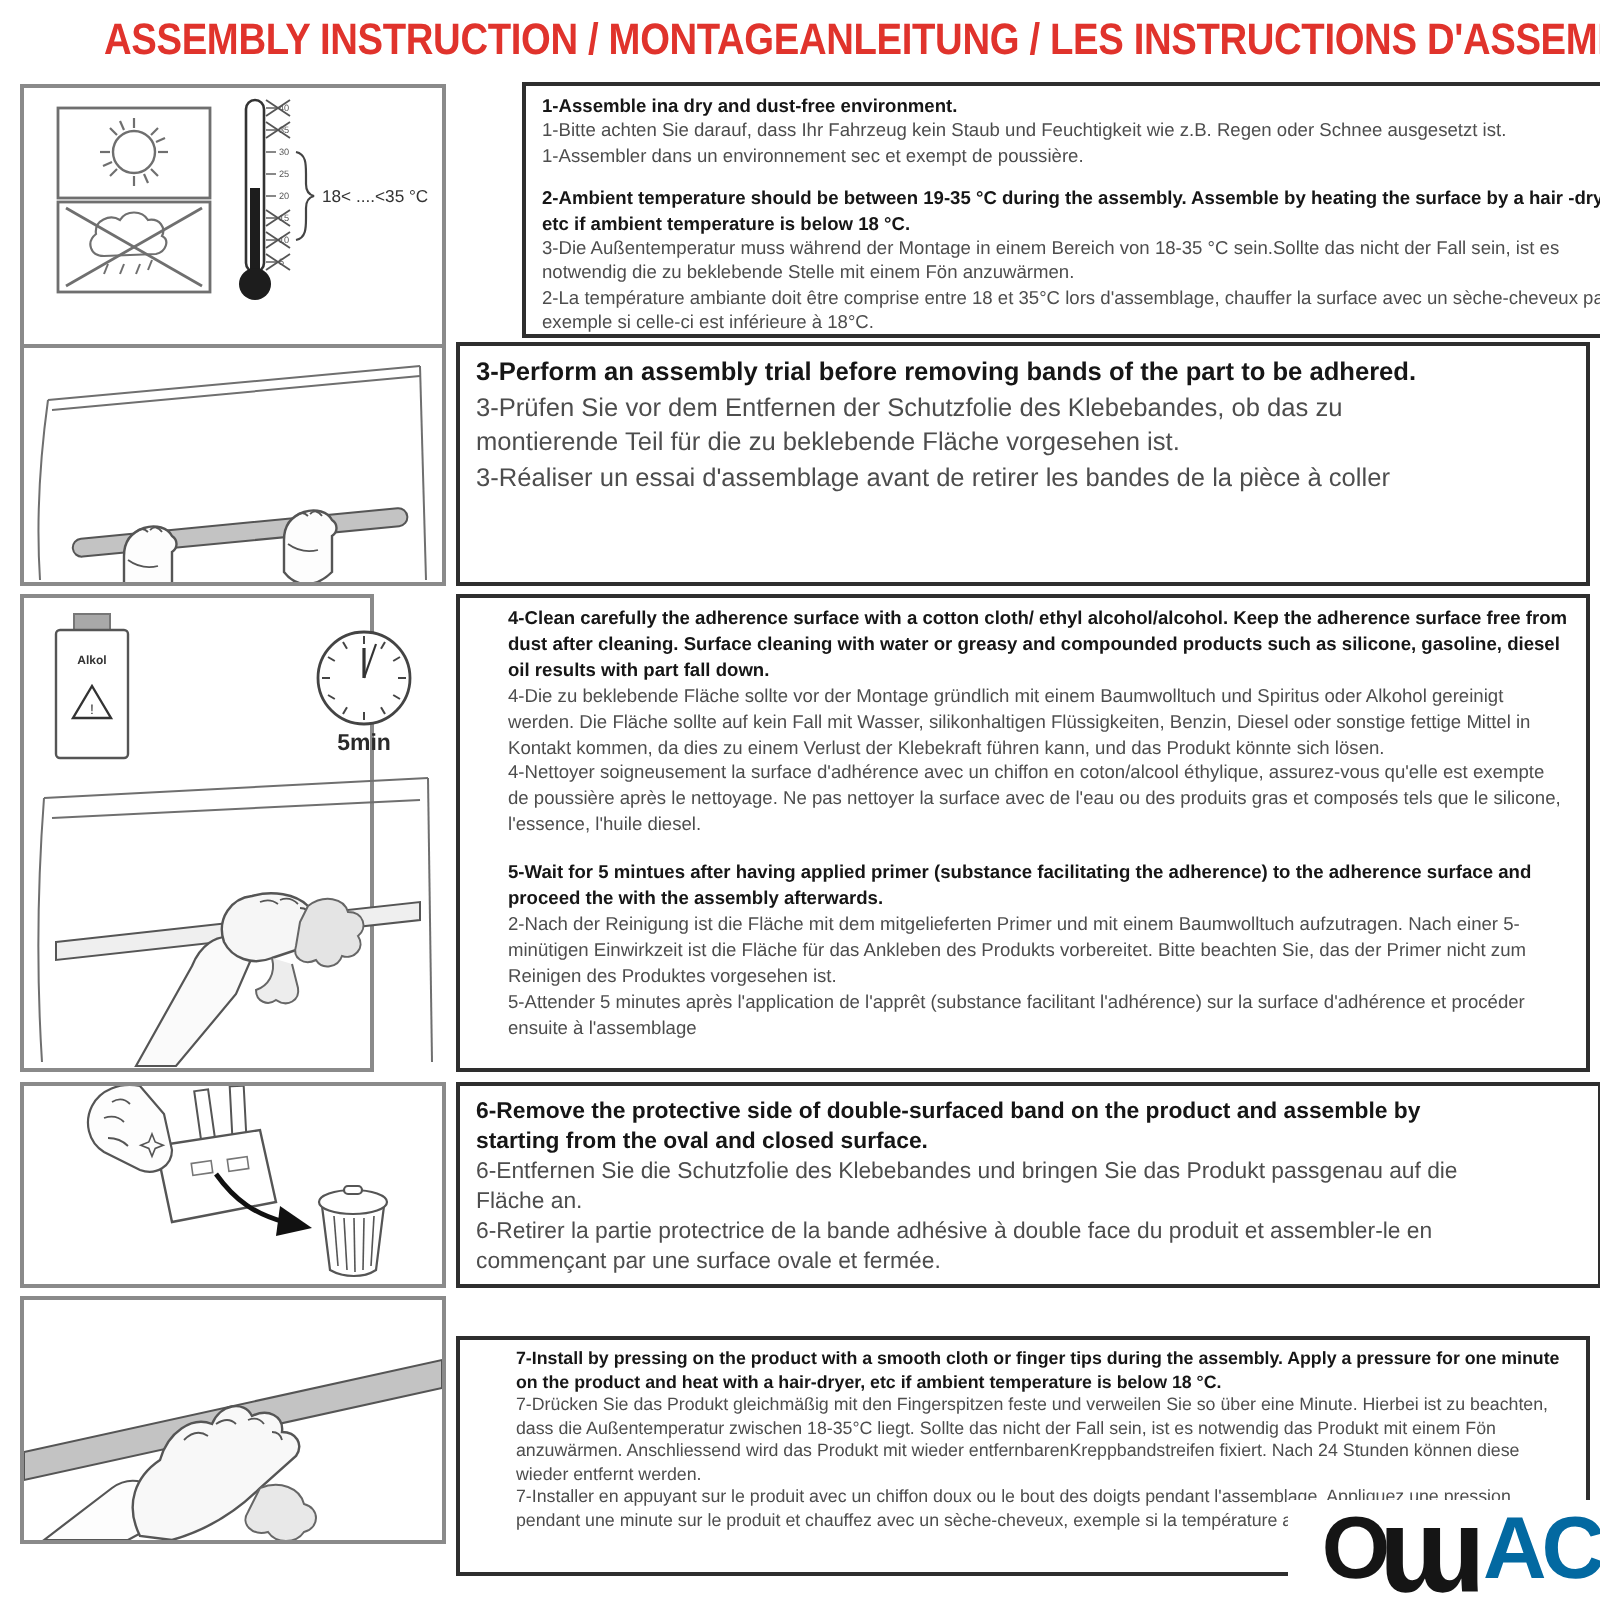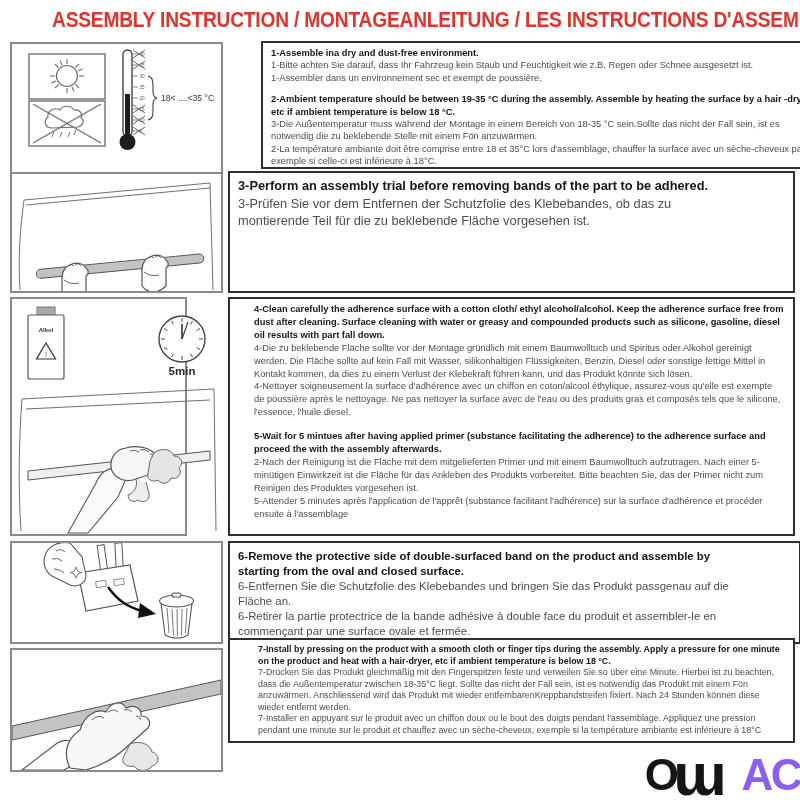--- a/index.html
+++ b/index.html
@@ -27,21 +27,21 @@
   .gap10{height:11px;}
   .w492{max-width:492px;}
   .w512{max-width:512px;}
   .pt29{}
   .logo{
     position:absolute;left:644px;top:750px;width:156px;height:50px;background:#fff;
     display:flex;align-items:center;justify-content:flex-end;z-index:5;
     font-weight:bold;letter-spacing:-2.5px;padding-right:4px;
   }
   .lo,.lm{color:#151515;}
-  .la{color:#8b5cf6;margin-left:16px;}
+  .la{color:#0369a1;}
   .lo,.la{font-size:44px;line-height:44px;}
   .lm{display:inline-block;font-size:60px;line-height:44px;
       transform:rotate(180deg) translateY(-9px);margin:0 -1px;}
   svg{display:block;}
   svg text{font-family:"Liberation Sans",sans-serif;}
 </style>
 </head>
 <body>
 
 <h1 class="title">ASSEMBLY INSTRUCTION / MONTAGEANLEITUNG / LES INSTRUCTIONS D'ASSEMBLAGE</h1>
@@ -157,20 +157,21 @@
       <path d="M6,32 L6,16 C6,8 10,4 16,2 C22,0 28,2 30,6 C33,8 33,12 30,14 L30,32 C22,40 12,40 6,32 Z" fill="#fdfdfd" stroke="#555" stroke-width="1.2"></path>
       <path d="M12,4 q3,-3 6,0 M19,3 q3,-3 6,1 M8,18 q7,5 15,3" fill="none" stroke="#555" stroke-width="0.9"></path>
     </g>
   </svg>
 </div>
 
 <div class="abs txtcell f2 pt29" style="left:228px;top:171px;width:567px;height:122px;">
   <div class="w492">
     <p class="b">3-Perform an assembly trial before removing bands of the part to be adhered.</p>
     <p class="r">3-Prüfen Sie vor dem Entfernen der Schutzfolie des Klebebandes, ob das zu montierende Teil für die zu beklebende Fläche vorgesehen ist.</p>
+    <p class="r">3-Réaliser un essai d'assemblage avant de retirer les bandes de la pièce à coller</p>
   </div>
 </div>
 
 <div class="abs imgcell" style="left:10px;top:297px;width:177px;height:239px;">
   <svg width="209" height="235" viewBox="0 0 209 235">
 
     <g>
       <rect x="25" y="8" width="18" height="9" fill="#a8a8a8" stroke="#777" stroke-width="1"></rect>
       <rect x="16" y="16" width="36" height="64" rx="2" fill="#fff" stroke="#555" stroke-width="1.2"></rect>
       <text x="34" y="33" text-anchor="middle" font-size="6" font-weight="bold" fill="#333">Alkol</text>
@@ -283,21 +284,21 @@
     <polygon points="0,76 209,30 209,44 0,90" fill="#c3c3c3" stroke="#555" stroke-width="1"></polygon>
     <g>
       <path d="M10,120 L44,94 C52,88 62,90 66,96 L74,108 L52,120 Z" fill="#fdfdfd" stroke="#555" stroke-width="1.1"></path>
       <path d="M58,118 C50,102 56,88 68,80 C72,66 84,58 94,62 C98,52 110,50 114,58 C122,54 130,58 129,66 C136,66 140,72 136,78 L118,94 C104,108 88,116 74,120 Z" fill="#f8f8f8" stroke="#555" stroke-width="1.2"></path>
       <path d="M80,70 q6,-6 12,-2 M96,62 q6,-4 10,0 M112,60 q5,-2 8,2 M124,66 q4,0 5,4" fill="none" stroke="#555" stroke-width="0.9"></path>
       <path d="M118,94 c10,-4 20,0 22,8 c8,2 8,12 0,14 c-4,6 -14,6 -18,0 c-8,2 -14,-4 -10,-10 z" fill="#e8e8e8" stroke="#666" stroke-width="1"></path>
     </g>
   </svg>
 </div>
 
-<div class="abs txtcell f5" style="left:228px;top:638px;width:567px;height:105px;padding-left:28px;">
+<div class="abs txtcell f5" style="left:228px;top:668px;width:567px;height:120px;padding-left:28px;">
   <div>
     <p class="b">7-Install by pressing on the product with a smooth cloth or finger tips during the assembly. Apply a pressure for one minute on the product and heat with a hair-dryer, etc if ambient temperature is below 18 °C.</p>
     <p class="r">7-Drücken Sie das Produkt gleichmäßig mit den Fingerspitzen feste und verweilen Sie so über eine Minute. Hierbei ist zu beachten, dass die Außentemperatur zwischen 18-35°C liegt. Sollte das nicht der Fall sein, ist es notwendig das Produkt mit einem Fön anzuwärmen. Anschliessend wird das Produkt mit wieder entfernbarenKreppbandstreifen fixiert. Nach 24 Stunden können diese wieder entfernt werden.</p>
     <p class="r">7-Installer en appuyant sur le produit avec un chiffon doux ou le bout des doigts pendant l'assemblage. Appliquez une pression pendant une minute sur le produit et chauffez avec un sèche-cheveux, exemple si la température ambiante est inférieure à 18°C</p>
   </div>
 </div>
 
 <div class="logo">
   <span class="lo">O</span>
     <span class="lm">m</span>

